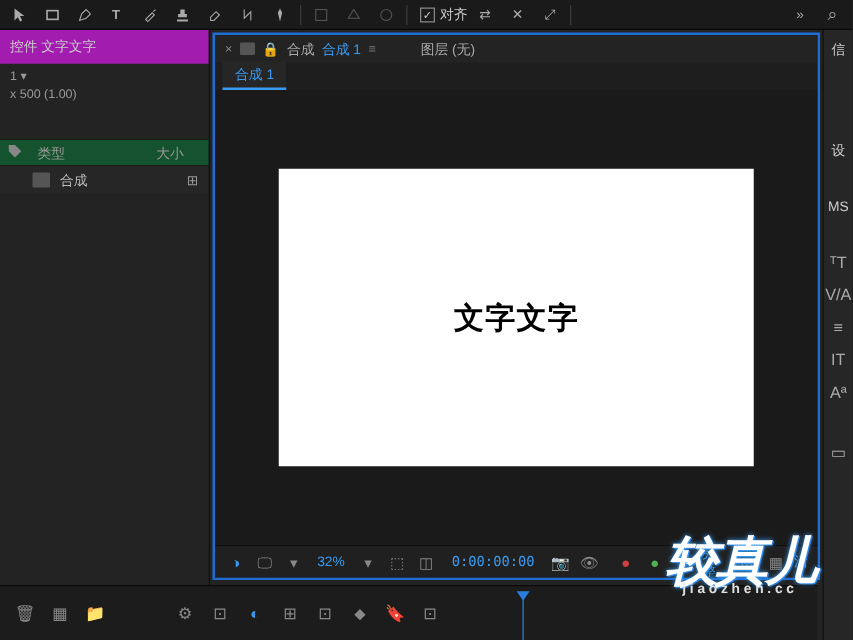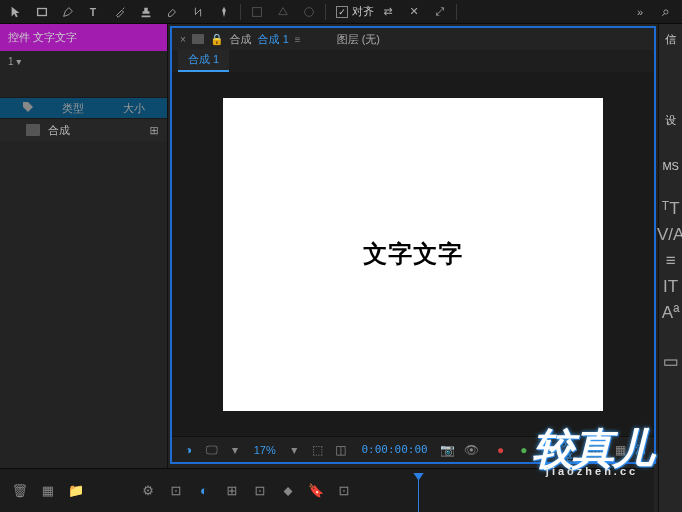--- a/index.html
+++ b/index.html
@@ -75,34 +75,34 @@
     color: #999;
     line-height: 1.4;
   }
   .project-list {
     margin-top: 24px;
     flex: 1;
   }
   .list-header {
     display: flex;
     align-items: center;
-    background: #0c4a6e;
+    background: #14532d;
     height: 22px;
-    padding: 0 22px;
-    gap: 24px;
+    padding: 0 6px;
+    gap: 8px;
     border-top: 1px solid #1a1a1a;
     border-bottom: 1px solid #1a1a1a;
   }
   .list-header .col {
     color: #999;
     font-size: 11px;
   }
   .col-type { flex: 1; }
   .col-tag { width: 16px; }
-  .col-size { width: 36px; text-align: right; }
+  .col-size { width: 36px; }
   .list-row {
     display: flex;
     align-items: center;
     height: 22px;
     padding: 0 6px;
     gap: 8px;
     background: #262626;
   }
   .list-row .row-label {
     flex: 1;
@@ -180,21 +180,21 @@
   .canvas-area {
     flex: 1;
     background: #1a1a1a;
     display: flex;
     align-items: center;
     justify-content: center;
     position: relative;
   }
   .canvas {
     width: 380px;
-    height: 313px;
+    height: 238px;
     background: #fff;
     display: flex;
     align-items: center;
     justify-content: center;
   }
   .canvas-text {
     color: #000;
     font-size: 24px;
     font-weight: 900;
     letter-spacing: 1px;
@@ -248,21 +248,21 @@
     width: 100%;
     text-align: center;
   }
   .right-icon {
     width: 22px;
     height: 22px;
     display: flex;
     align-items: center;
     justify-content: center;
     color: #aaa;
-    font-size: 17px;
+    font-size: 13px;
   }
   .timeline {
     position: absolute;
     left: 0;
     bottom: 0;
     right: 28px;
     height: 44px;
     background: #1c1c1c;
     border-top: 1px solid #0a0a0a;
     display: flex;
@@ -417,20 +417,21 @@
 </div>
 
 <div class="main-layout">
 
   <div class="left-col">
     <div class="project-header">
       <span>控件 文字文字</span>
     </div>
     <div class="project-info">
       <div>1 ▾</div>
+      <div>x 500 (1.00)</div>
     </div>
     <div class="project-list">
       <div class="list-header">
         <span class="col col-tag"><svg width="12" height="12" viewBox="0 0 12 12">
               <path d="M1 1 L6 1 L11 6 L6 11 L1 6 Z" fill="#888"></path>
             </svg></span>
         <span class="col col-type">类型</span>
         <span class="col col-size">大小</span>
       </div>
       <div class="list-row">
@@ -458,21 +459,21 @@
       </div>
       <div class="canvas-area">
         <div class="canvas">
           <div class="canvas-text">文字文字</div>
         </div>
       </div>
       <div class="viewer-footer">
         <span class="vf-icon blue-dot">◑</span>
         <span class="vf-icon">🖵</span>
         <span class="vf-icon">▾</span>
-        <span class="vf-zoom">17%</span>
+        <span class="vf-zoom">32%</span>
         <span class="vf-icon">▾</span>
         <span class="vf-icon">⬚</span>
         <span class="vf-icon">◫</span>
         <span class="vf-time">0:00:00:00</span>
         <span class="vf-icon">📷</span>
         <span class="vf-icon">👁</span>
         <span style="flex:1"></span>
         <span class="vf-icon" style="color:#d04040">●</span>
         <span class="vf-icon" style="color:#50b050">●</span>
         <span class="vf-icon" style="color:#4060d0">●</span>

